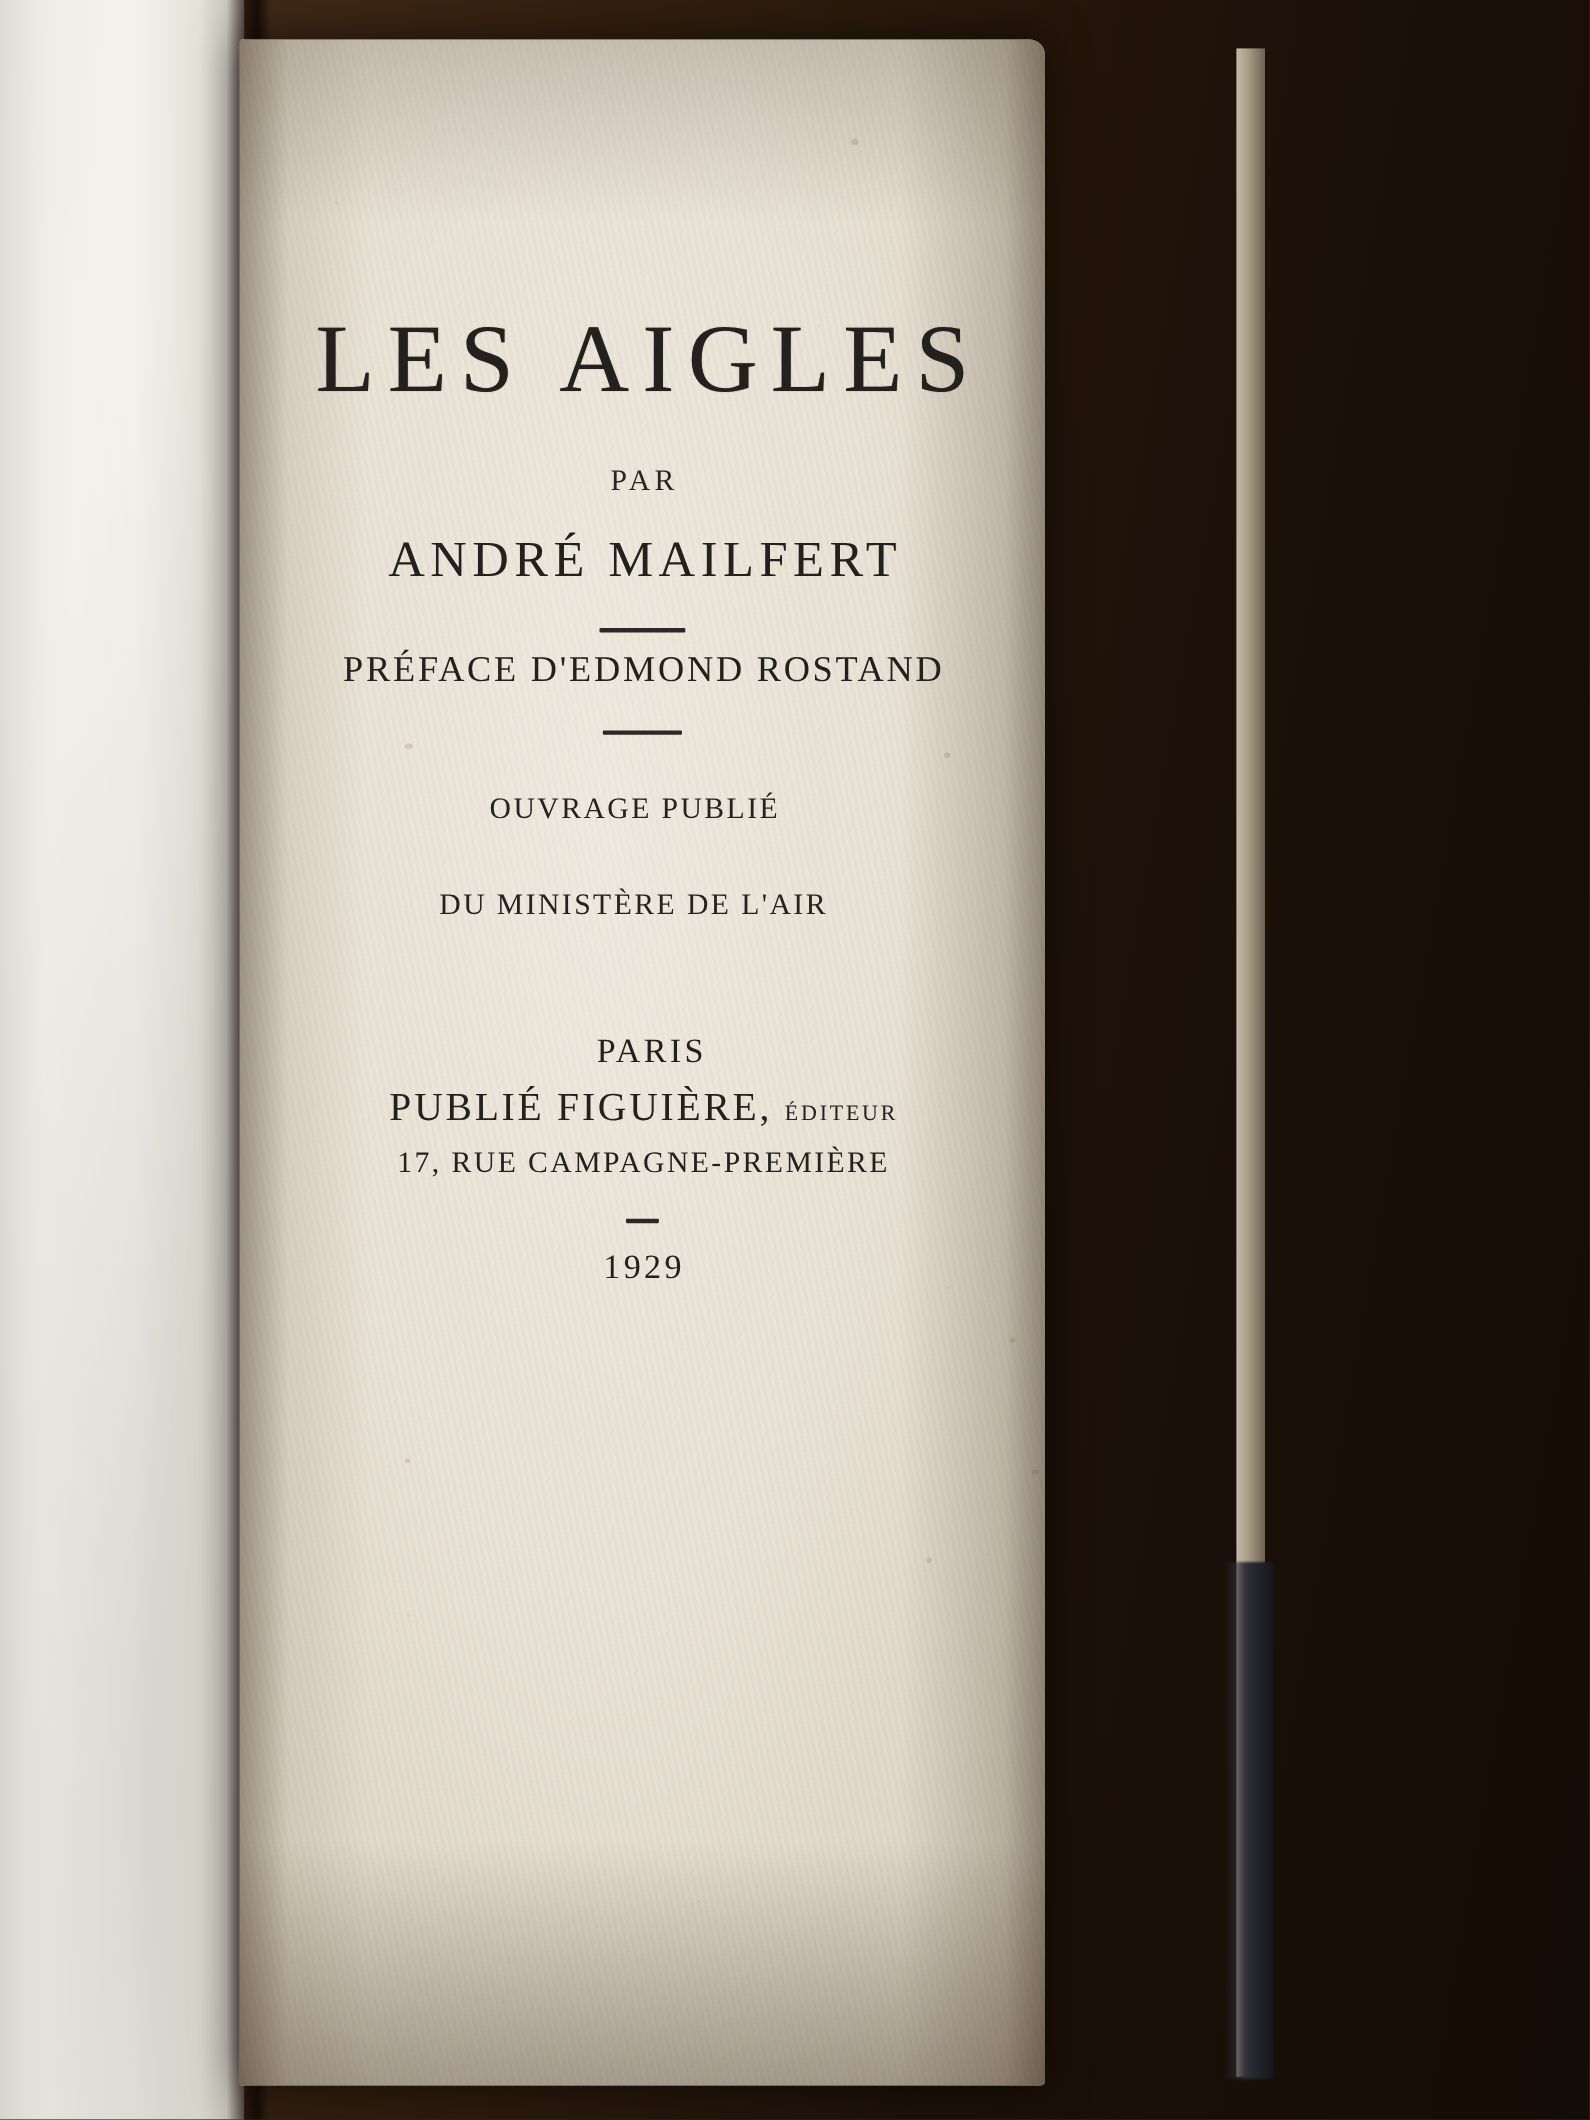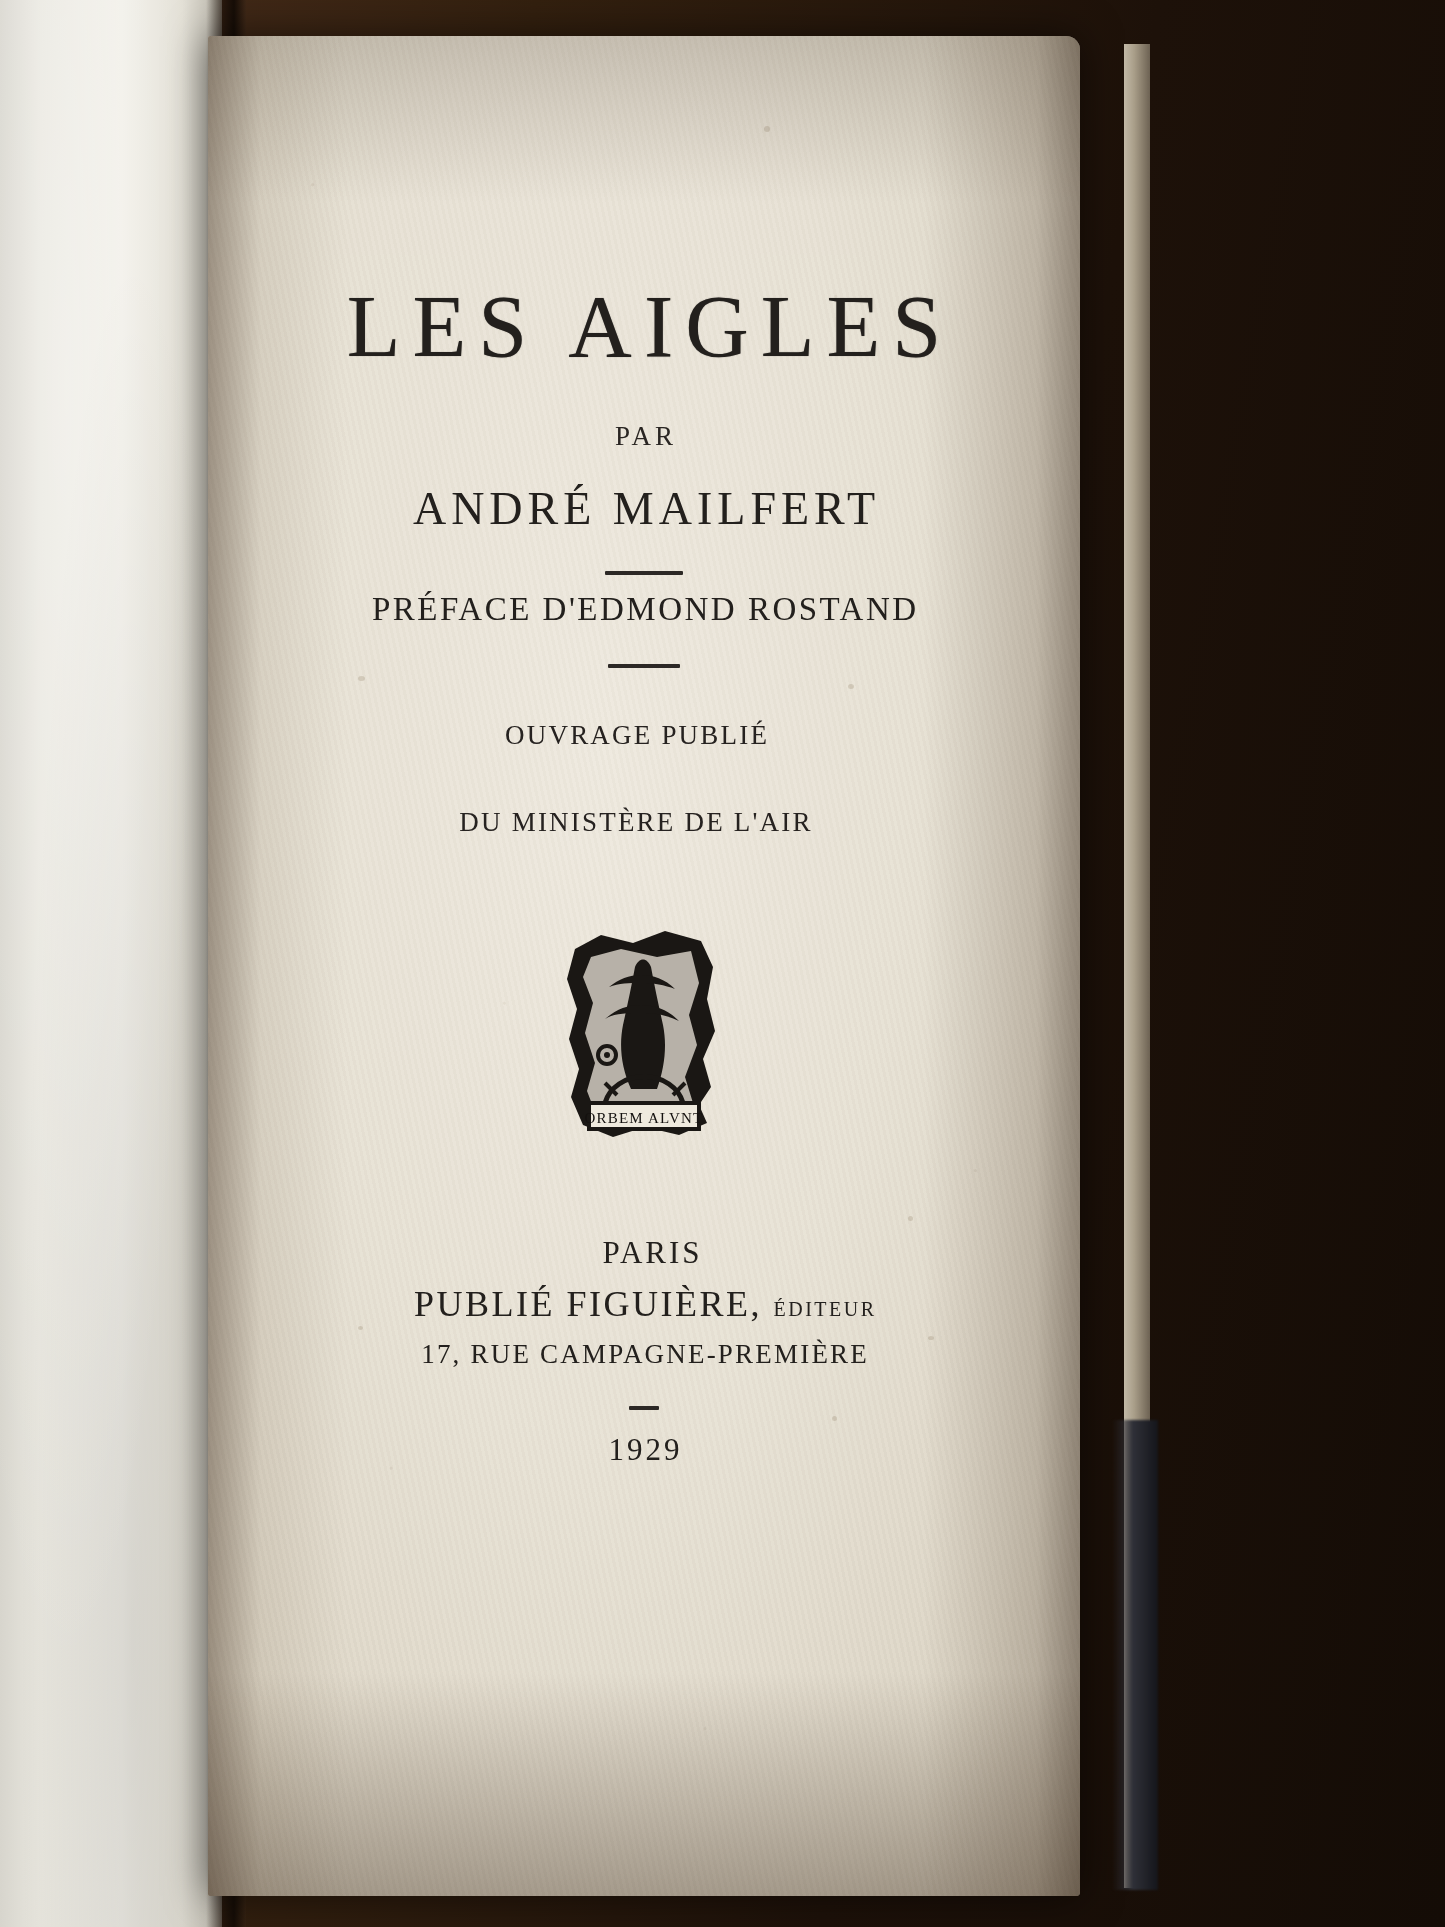--- a/index.html
+++ b/index.html
@@ -58,23 +58,23 @@
     left: 206px;
     top: 0;
     width: 40px;
     height: 1927px;
     background: linear-gradient(90deg, rgba(40,26,16,0.0) 0%, rgba(30,18,10,0.75) 45%, rgba(20,12,6,0.95) 70%, rgba(60,40,25,0.35) 100%);
   }
 
   
   .title-page {
     position: absolute;
-    left: 208px;
+    left: 218px;
     top: 36px;
-    width: 872px;
+    width: 732px;
     height: 1860px;
     background:
       radial-gradient(ellipse at 45% 38%, #efeadf 0%, #e8e2d5 45%, #ddd6c7 78%, #cfc7b6 100%);
     box-shadow: 0 0 40px rgba(0,0,0,0.55);
     border-radius: 2px 14px 4px 2px;
     overflow: hidden;
   }
   
   .paper-grain {
     position: absolute;
@@ -272,48 +272,20 @@
       <p class="preface">PRÉFACE D'EDMOND ROSTAND</p>
 
       <div class="rule short"></div>
 
       <p class="patronage">
         <span>OUVRAGE PUBLIÉ</span><br>
         <br>
         <span>DU MINISTÈRE DE L'AIR</span>
       </p>
 
-      <div class="device">
-        <svg viewBox="0 0 166 216" width="166" height="216" aria-hidden="true">
-
-          <path fill="#1a1714" d="M14,22 L40,8 L72,16 L104,4 L140,14 L152,40 L146,72 L154,104 L142,132
-                                   L150,160 L138,178 L146,196 L118,208 L84,200 L52,210 L22,198 L10,170
-                                   L18,142 L8,112 L16,82 L6,52 Z"></path>
-
-          <path fill="#ece6da" d="M30,30 L60,22 L96,30 L130,24 L138,56 L128,88 L136,118 L124,150
-                                   L132,176 L100,188 L66,182 L36,190 L26,164 L34,136 L24,106 L32,76 L22,50 Z" opacity="0.75"></path>
-
-          <path fill="#19item"></path>
-          <path fill="#1a1714" d="M74,40 C70,62 66,80 62,98 C58,118 60,140 70,162 L96,162
-                                   C104,140 106,118 102,98 C98,80 94,62 90,40 C86,30 78,30 74,40 Z"></path>
-          <path fill="#1a1714" d="M48,60 C58,52 68,48 80,48 C92,48 104,52 114,62 C104,58 92,56 80,56 C68,56 58,56 48,60 Z"></path>
-          <path fill="#1a1714" d="M44,92 C56,82 66,78 80,78 C96,78 108,84 118,94 C106,88 94,86 80,86 C66,86 54,86 44,92 Z"></path>
-
-          <path fill="none" stroke="#1a1714" stroke-width="5" d="M44,176 A40,34 0 0 1 122,176"></path>
-          <line x1="56" y1="168" x2="44" y2="156" stroke="#1a1714" stroke-width="4"></line>
-          <line x1="84" y1="160" x2="84" y2="144" stroke="#1a1714" stroke-width="4"></line>
-          <line x1="112" y1="168" x2="124" y2="156" stroke="#1a1714" stroke-width="4"></line>
-
-          <rect x="28" y="176" width="110" height="26" fill="#efeade" stroke="#1a1714" stroke-width="4"></rect>
-          <text x="83" y="196" text-anchor="middle" font-family="Liberation Serif, serif" font-size="15" letter-spacing="1.2" fill="#14110f">ORBEM ALVNT</text>
-
-          <circle cx="46" cy="128" r="9" fill="none" stroke="#1a1714" stroke-width="4"></circle>
-          <circle cx="46" cy="128" r="3" fill="#1a1714"></circle>
-        </svg>
-      </div>
 
       <div class="imprint">
         <div class="city">PARIS</div>
         <div class="publisher">
           <span>PUBLIÉ FIGUIÈRE,</span>
           <span class="sc">ÉDITEUR</span>
         </div>
         <div class="address">17, RUE CAMPAGNE-PREMIÈRE</div>
         <div class="rule tiny"></div>
         <div class="year">1929</div>

